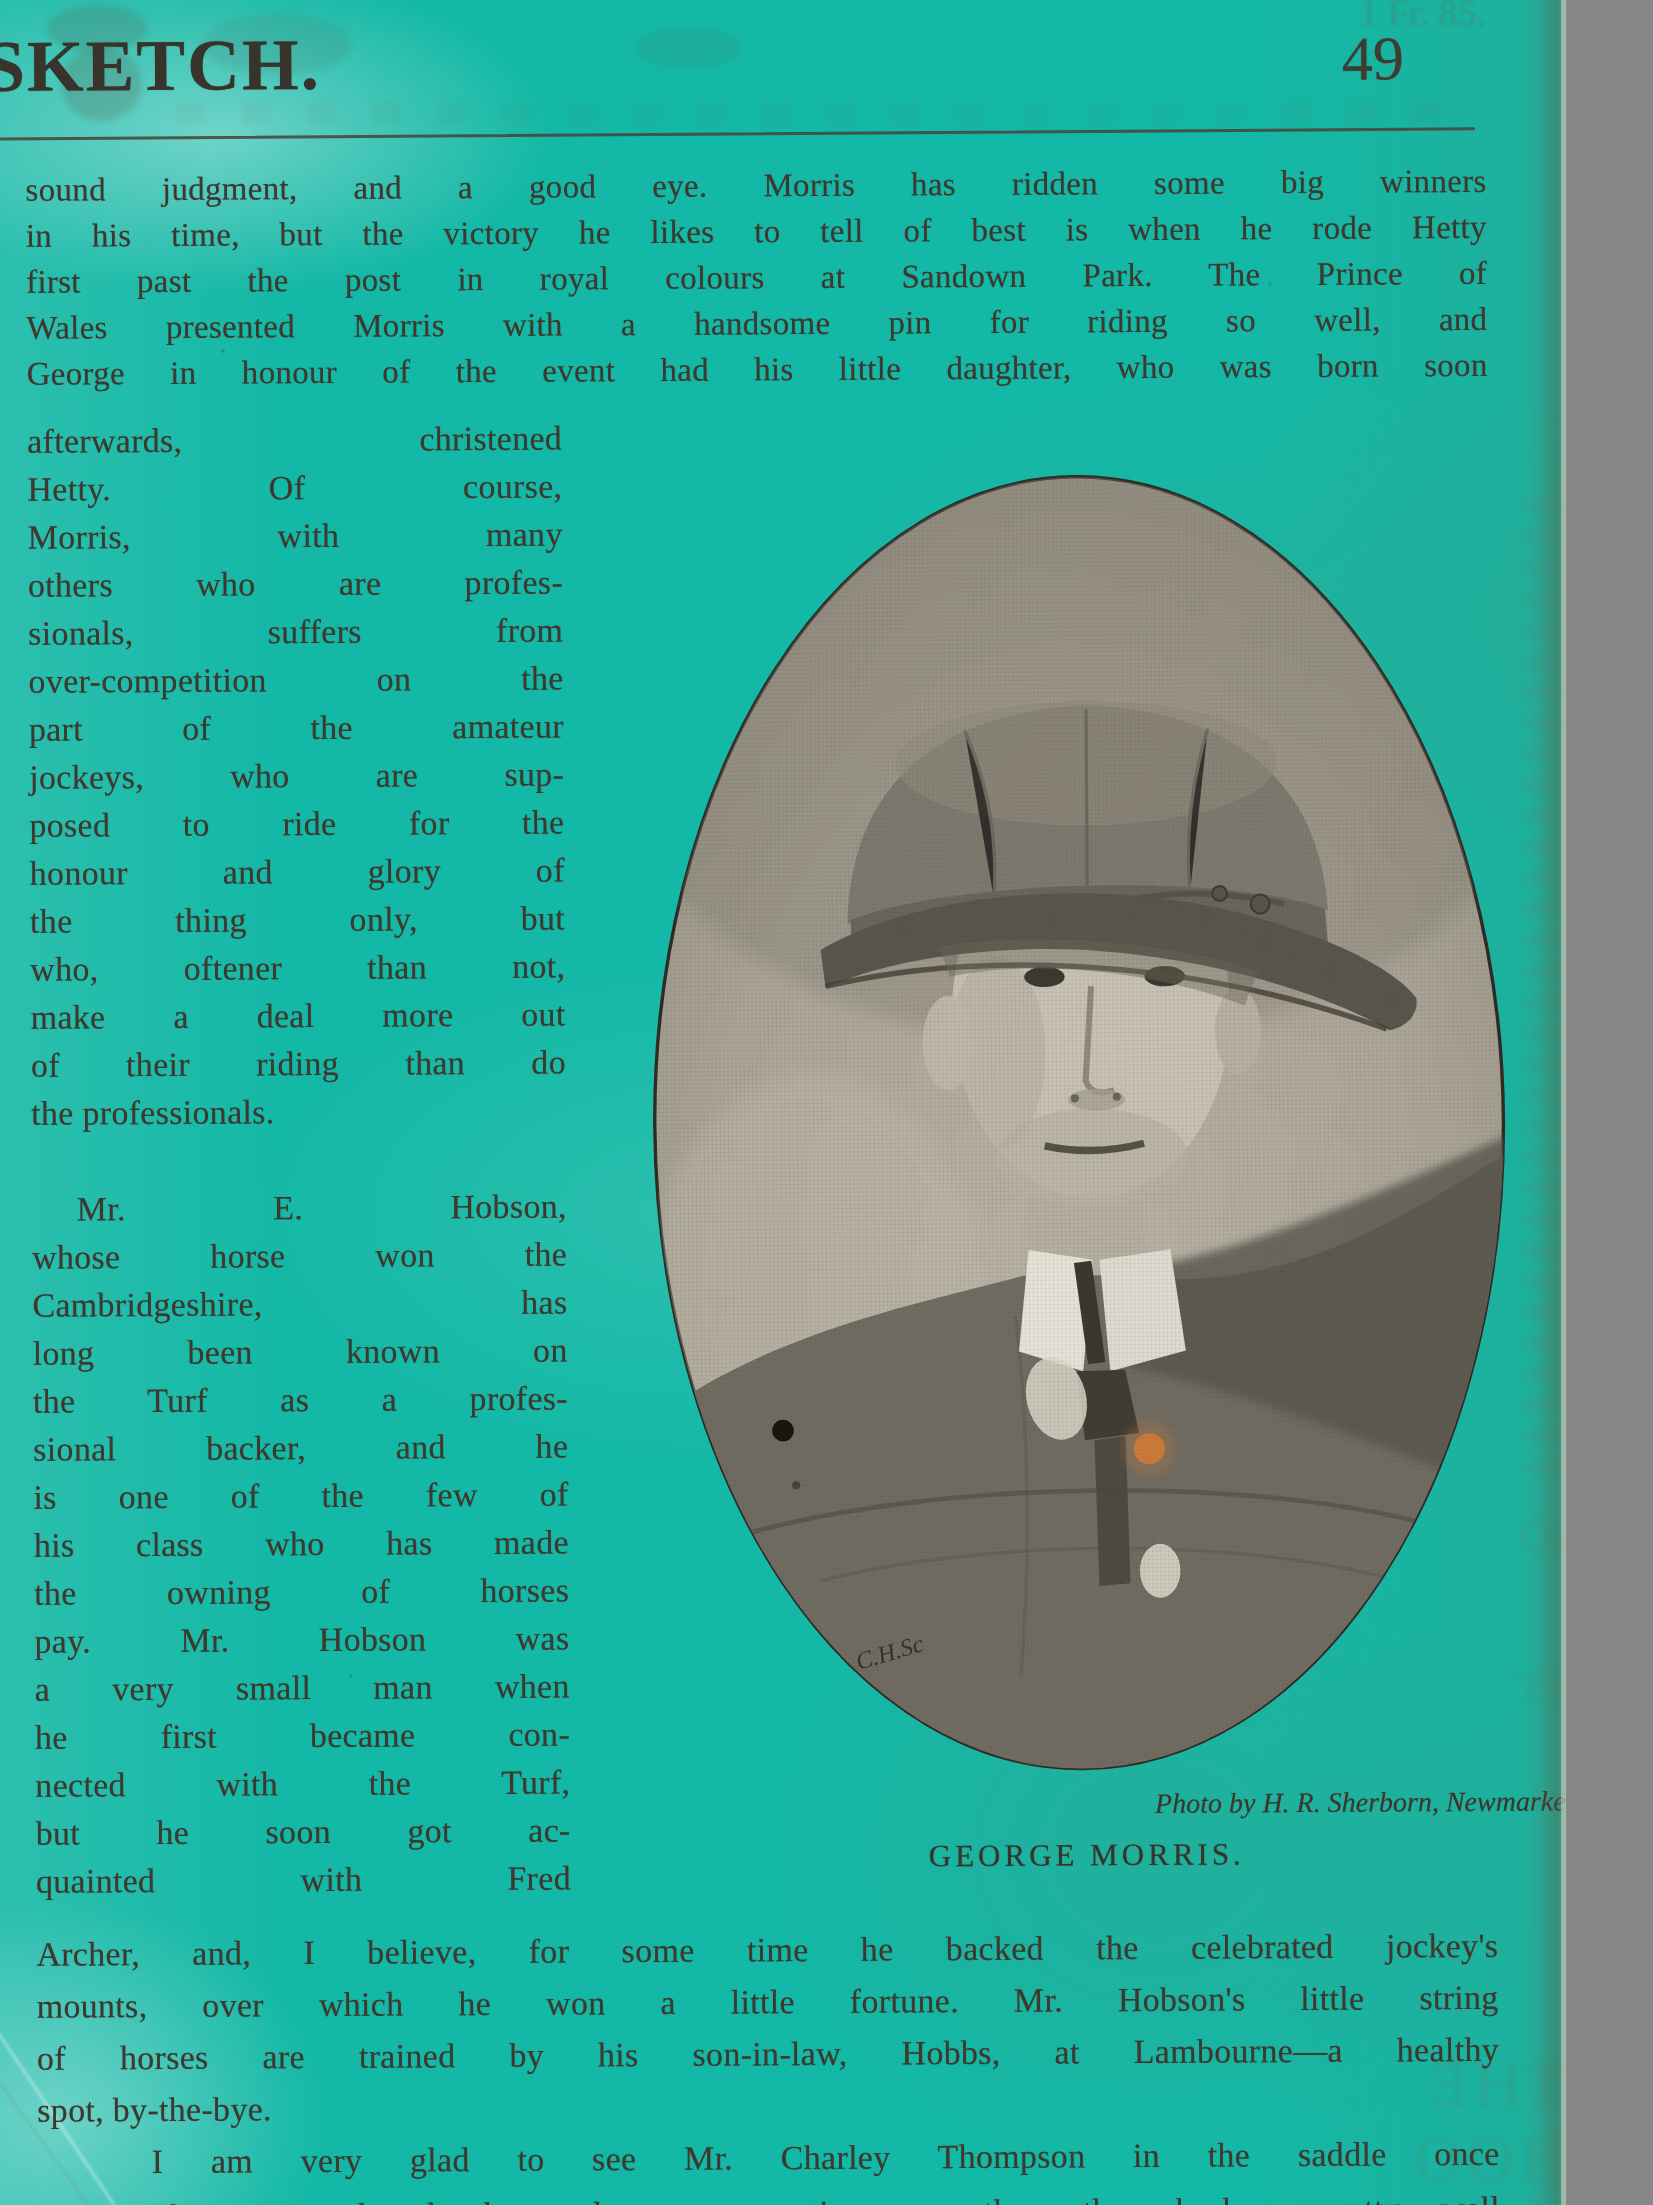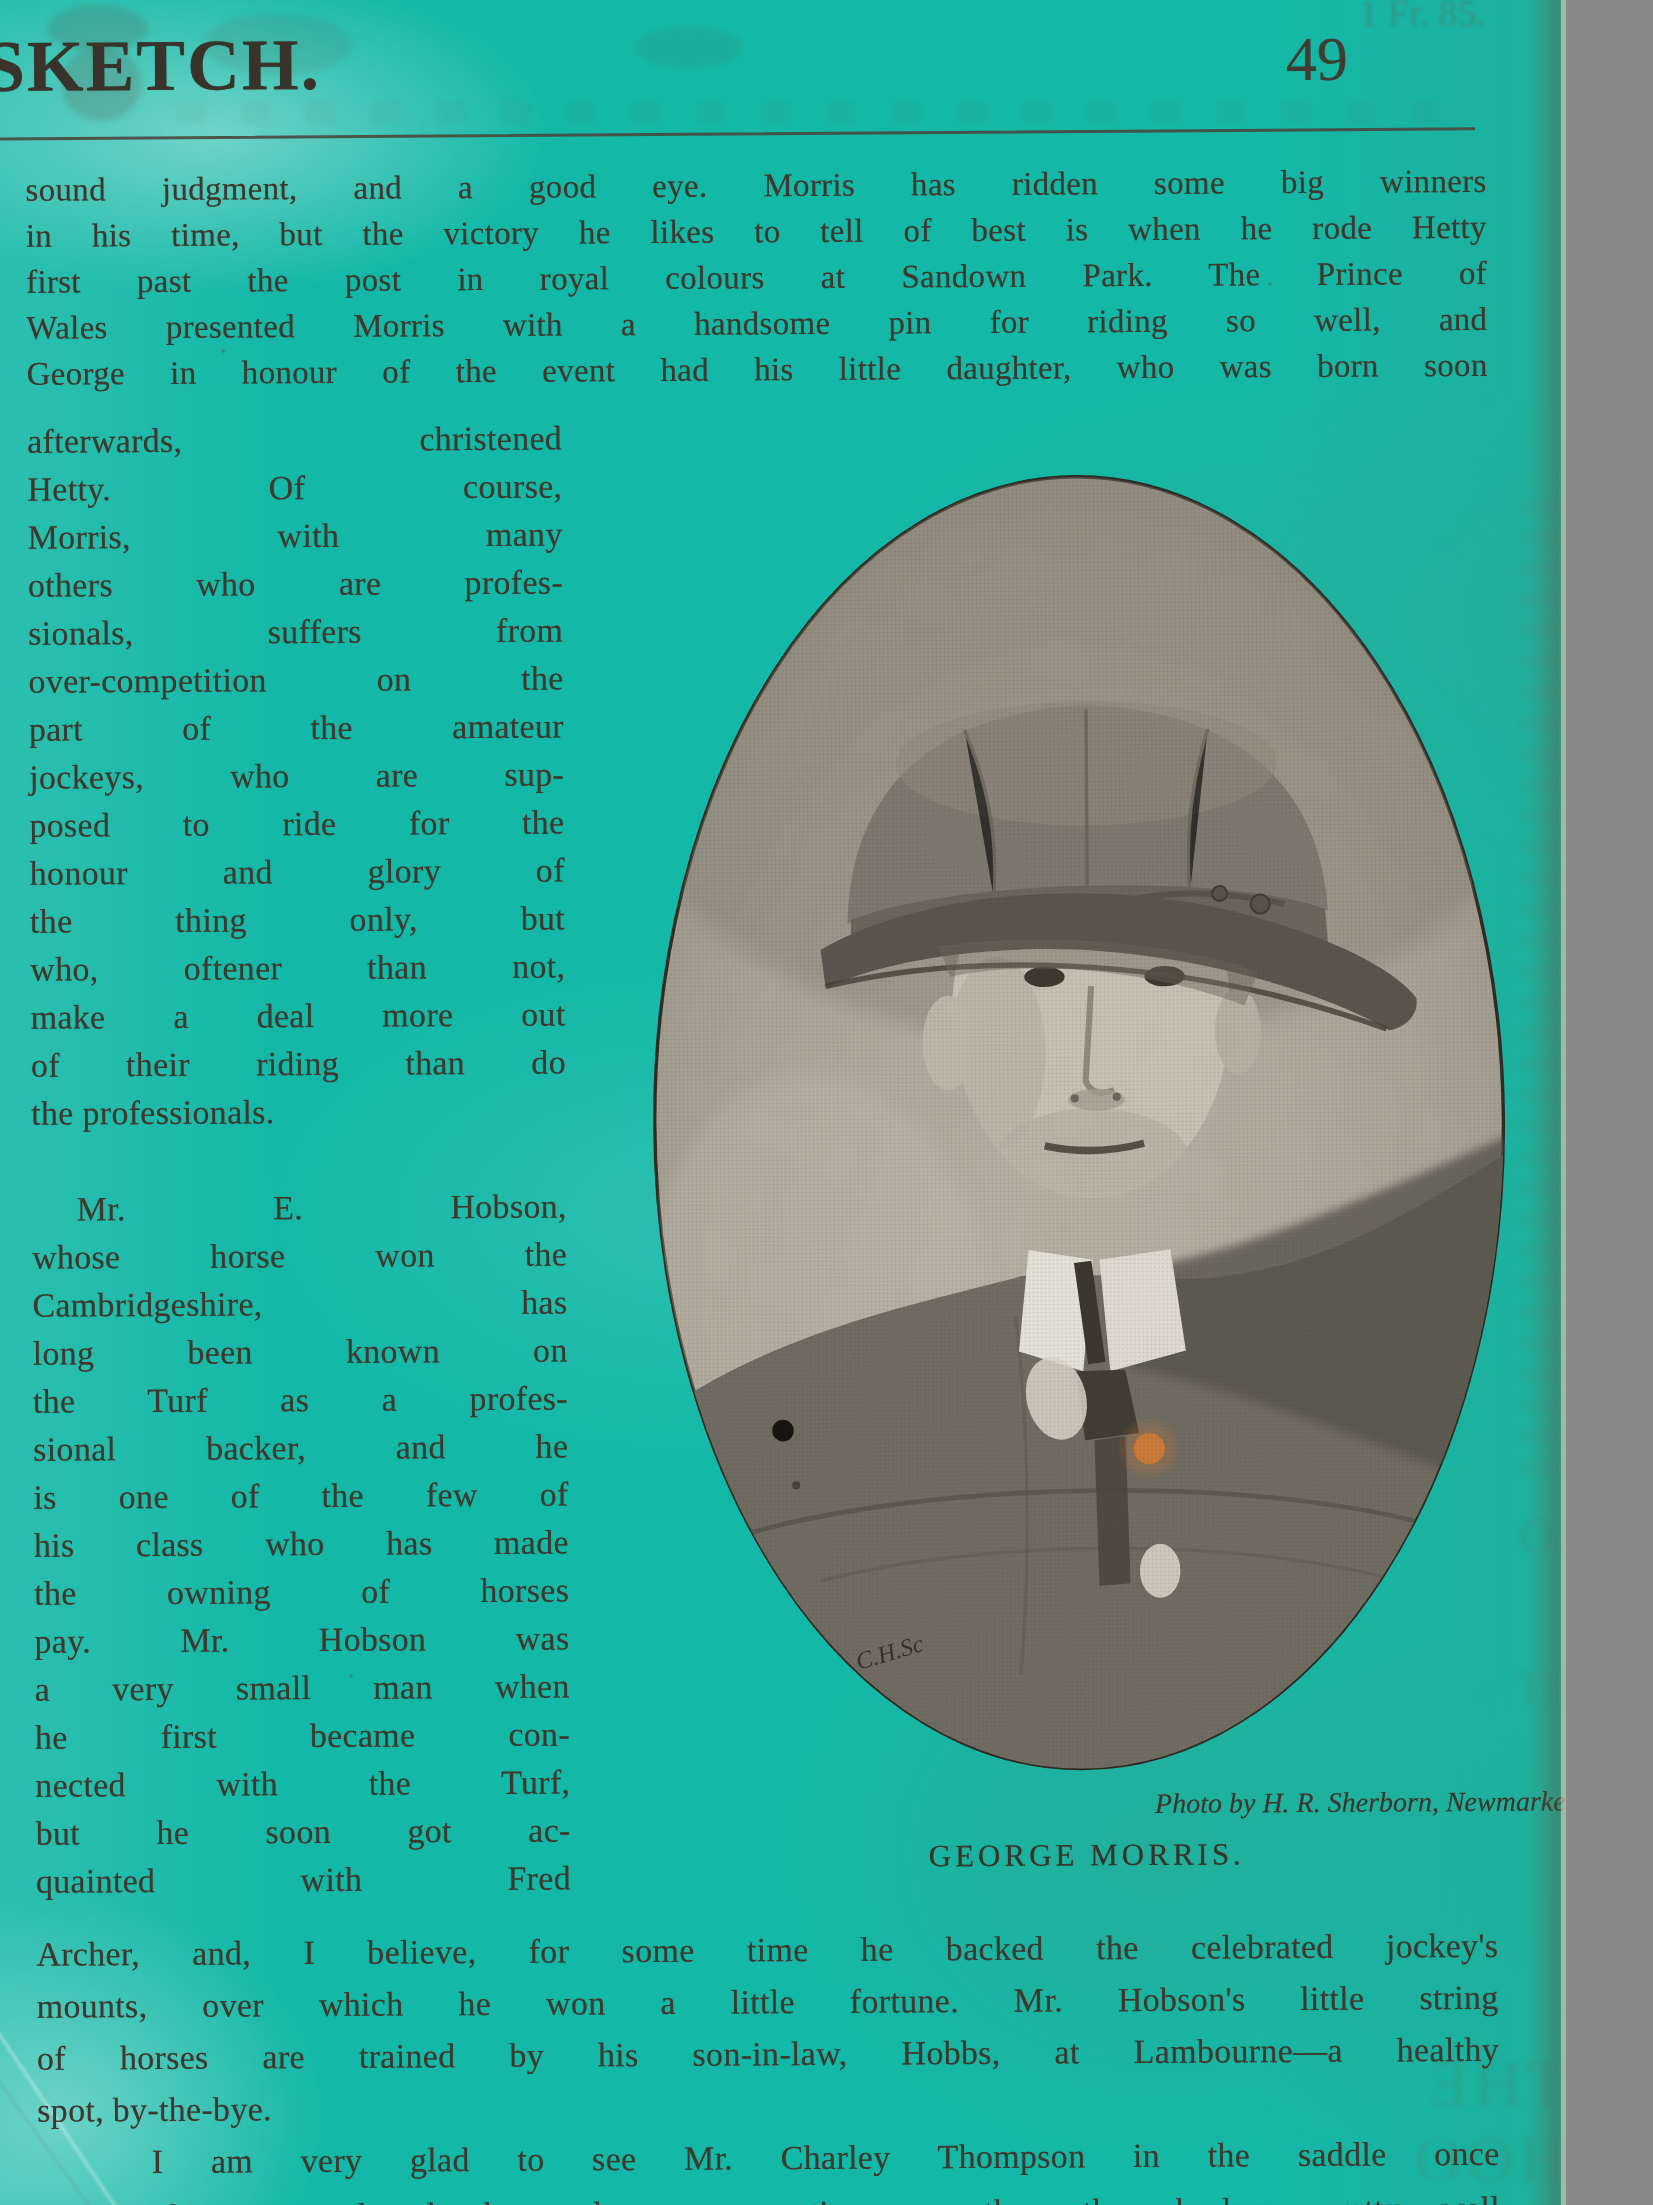--- a/index.html
+++ b/index.html
@@ -30,21 +30,21 @@
     position:absolute;inset:0;z-index:10;
     transform:rotate(-0.35deg);transform-origin:811px 1081px;
   }
   .ink{ text-shadow:0 0 0.8px rgba(62,56,46,.55); letter-spacing:0.3px;}
   .masthead{
     position:absolute;left:-9.5px;top:20px;font-size:73px;font-weight:bold;
     letter-spacing:2px;color:#38332b;text-shadow:0 0 1px rgba(50,45,36,.6);
     white-space:nowrap;
   }
   .pagenum{
-    position:absolute;left:1292px;top:27px;font-size:62px;color:#413b31;
+    position:absolute;left:1348px;top:27px;font-size:62px;color:#413b31;
     text-shadow:0 0 1px rgba(50,45,36,.5);
   }
   .rule{
     position:absolute;left:0;top:132px;width:1481px;height:2.7px;background:#4a443a;
     border-radius:1.4px;opacity:.88;transform:rotate(-0.05deg);
   }
   .block{position:absolute;}
   .tline{white-space:normal;}
   .jl{text-align:justify;text-align-last:justify;}
   .intro{left:31px;top:162px;width:1461px;font-size:33px;}

